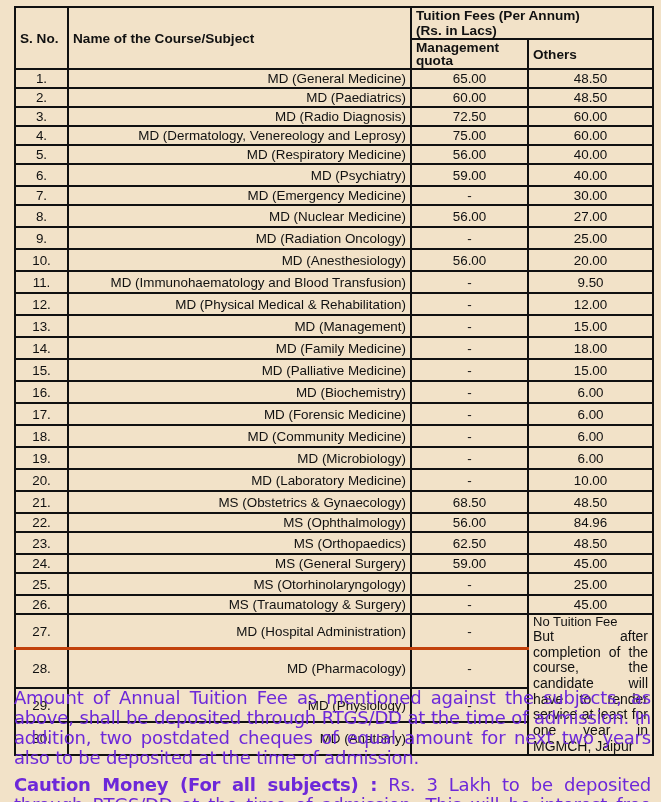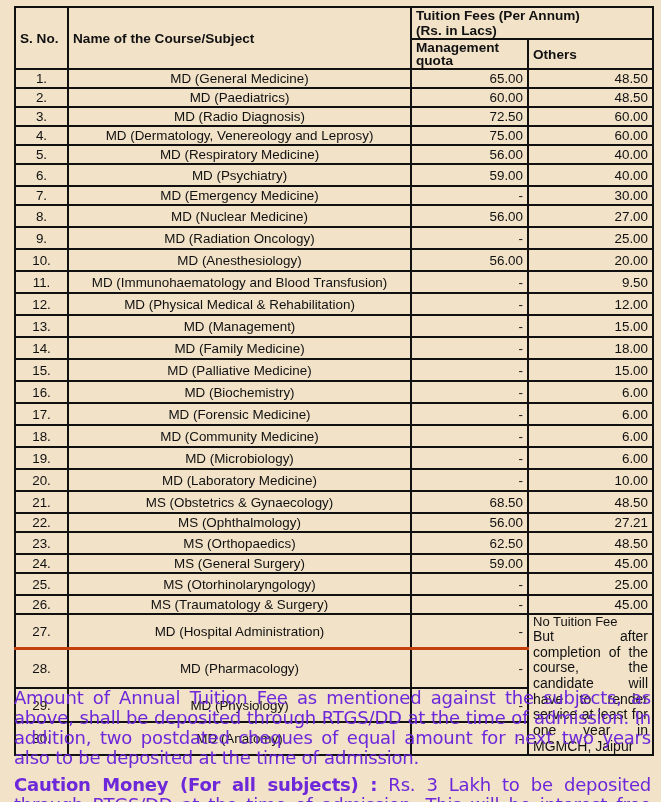--- a/index.html
+++ b/index.html
@@ -31,22 +31,22 @@
     font-size: 13.6px;
   }
   col.c-sno { width: 53px; }
   col.c-name { width: 343px; }
   col.c-mgmt { width: 117px; }
   col.c-oth { width: 125px; }
   .th-tuition { height: 28px; }
   .th-sub { height: 28px; }
   .th-sno, .th-name { height: 58px; }
   td.sno { text-align: center; }
-  td.name { text-align: center; margin-top: 8px; }
-  td.mgmt, td.oth { text-align: right; }
+  td.name { text-align: right; margin-top: 8px; }
+  td.mgmt, td.oth { text-align: center; }
   tr.r td { height: 17px; }
   tr.r.tall td { height: 20px; }
   td.note {
     vertical-align: top;
     padding: 1px 3px 1px 3px;
     font-size: 13.5px;
   }
   td.note .nt-head { font-size: 13px; display: block; line-height: 1.05; }
   td.note .nt-body {
     display: block;
@@ -217,21 +217,21 @@
       <tr class="r tall">
         <td class="sno">21.</td>
         <td class="name">MS (Obstetrics &amp; Gynaecology)</td>
         <td class="mgmt">68.50</td>
         <td class="oth">48.50</td>
       </tr>
       <tr class="r">
         <td class="sno">22.</td>
         <td class="name">MS (Ophthalmology)</td>
         <td class="mgmt">56.00</td>
-        <td class="oth">27.21</td>
+        <td class="oth">84.96</td>
       </tr>
       <tr class="r tall">
         <td class="sno">23.</td>
         <td class="name">MS (Orthopaedics)</td>
         <td class="mgmt">62.50</td>
         <td class="oth">48.50</td>
       </tr>
       <tr class="r">
         <td class="sno">24.</td>
         <td class="name">MS (General Surgery)</td>

